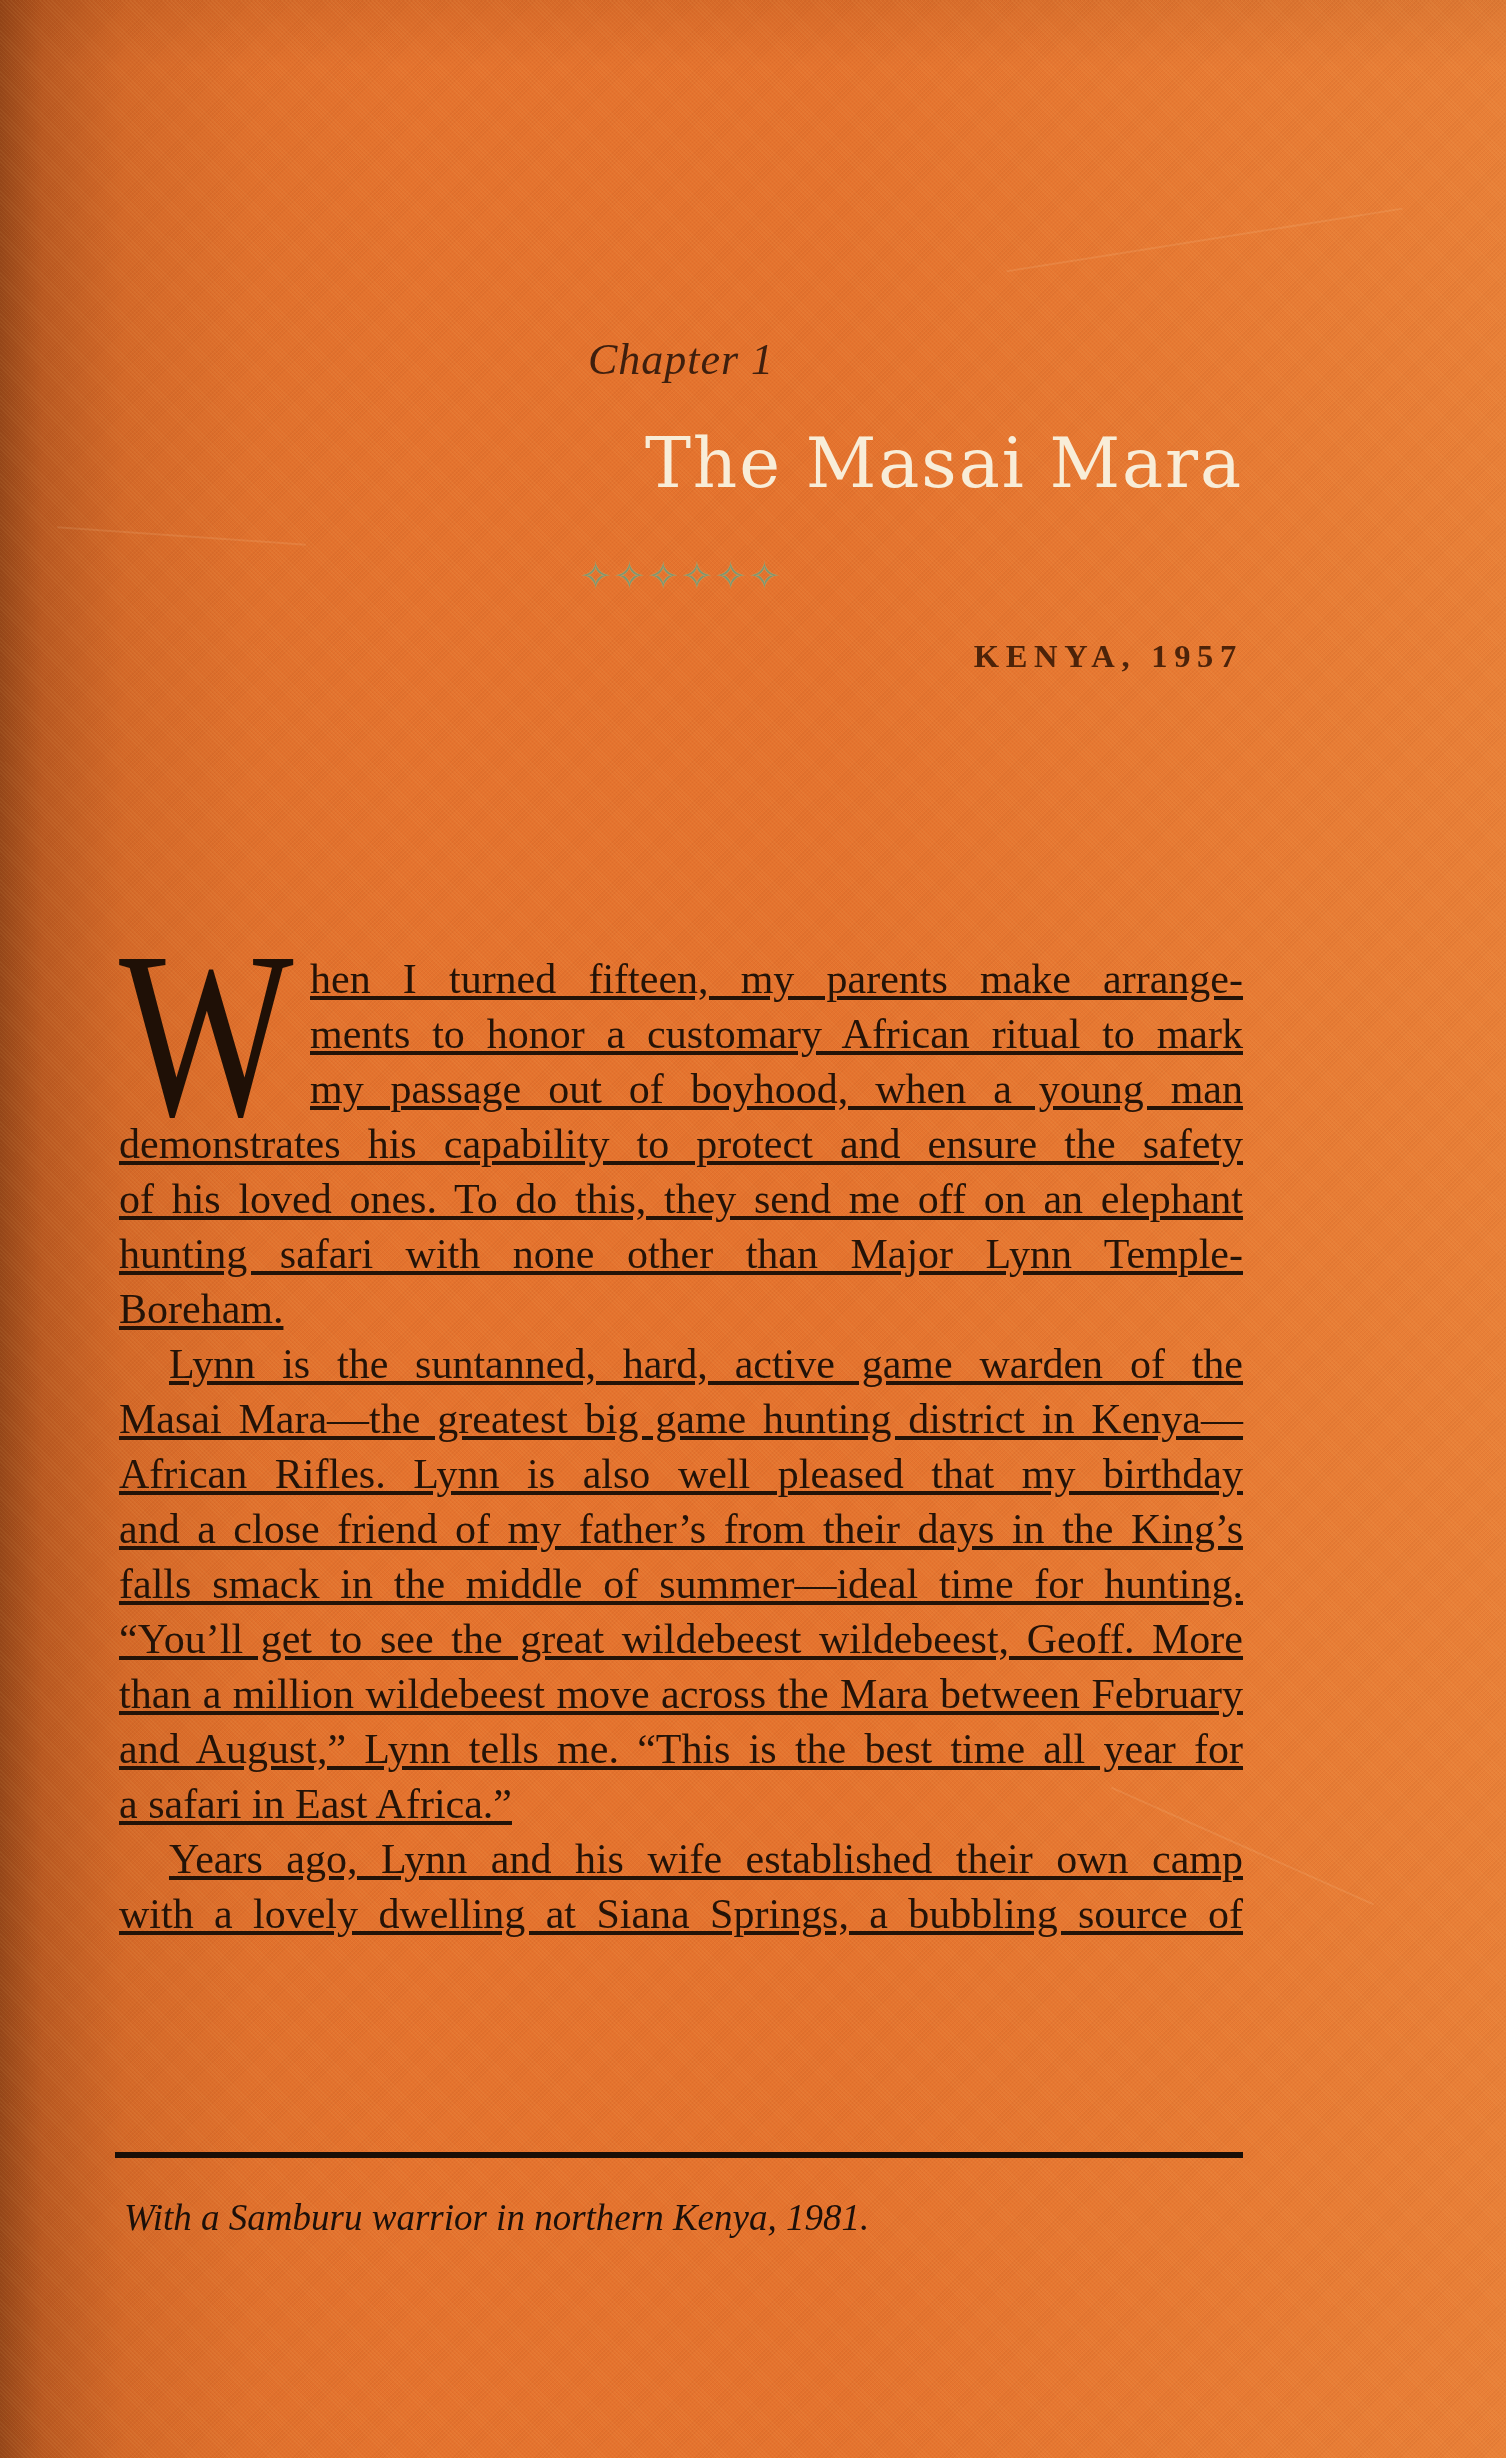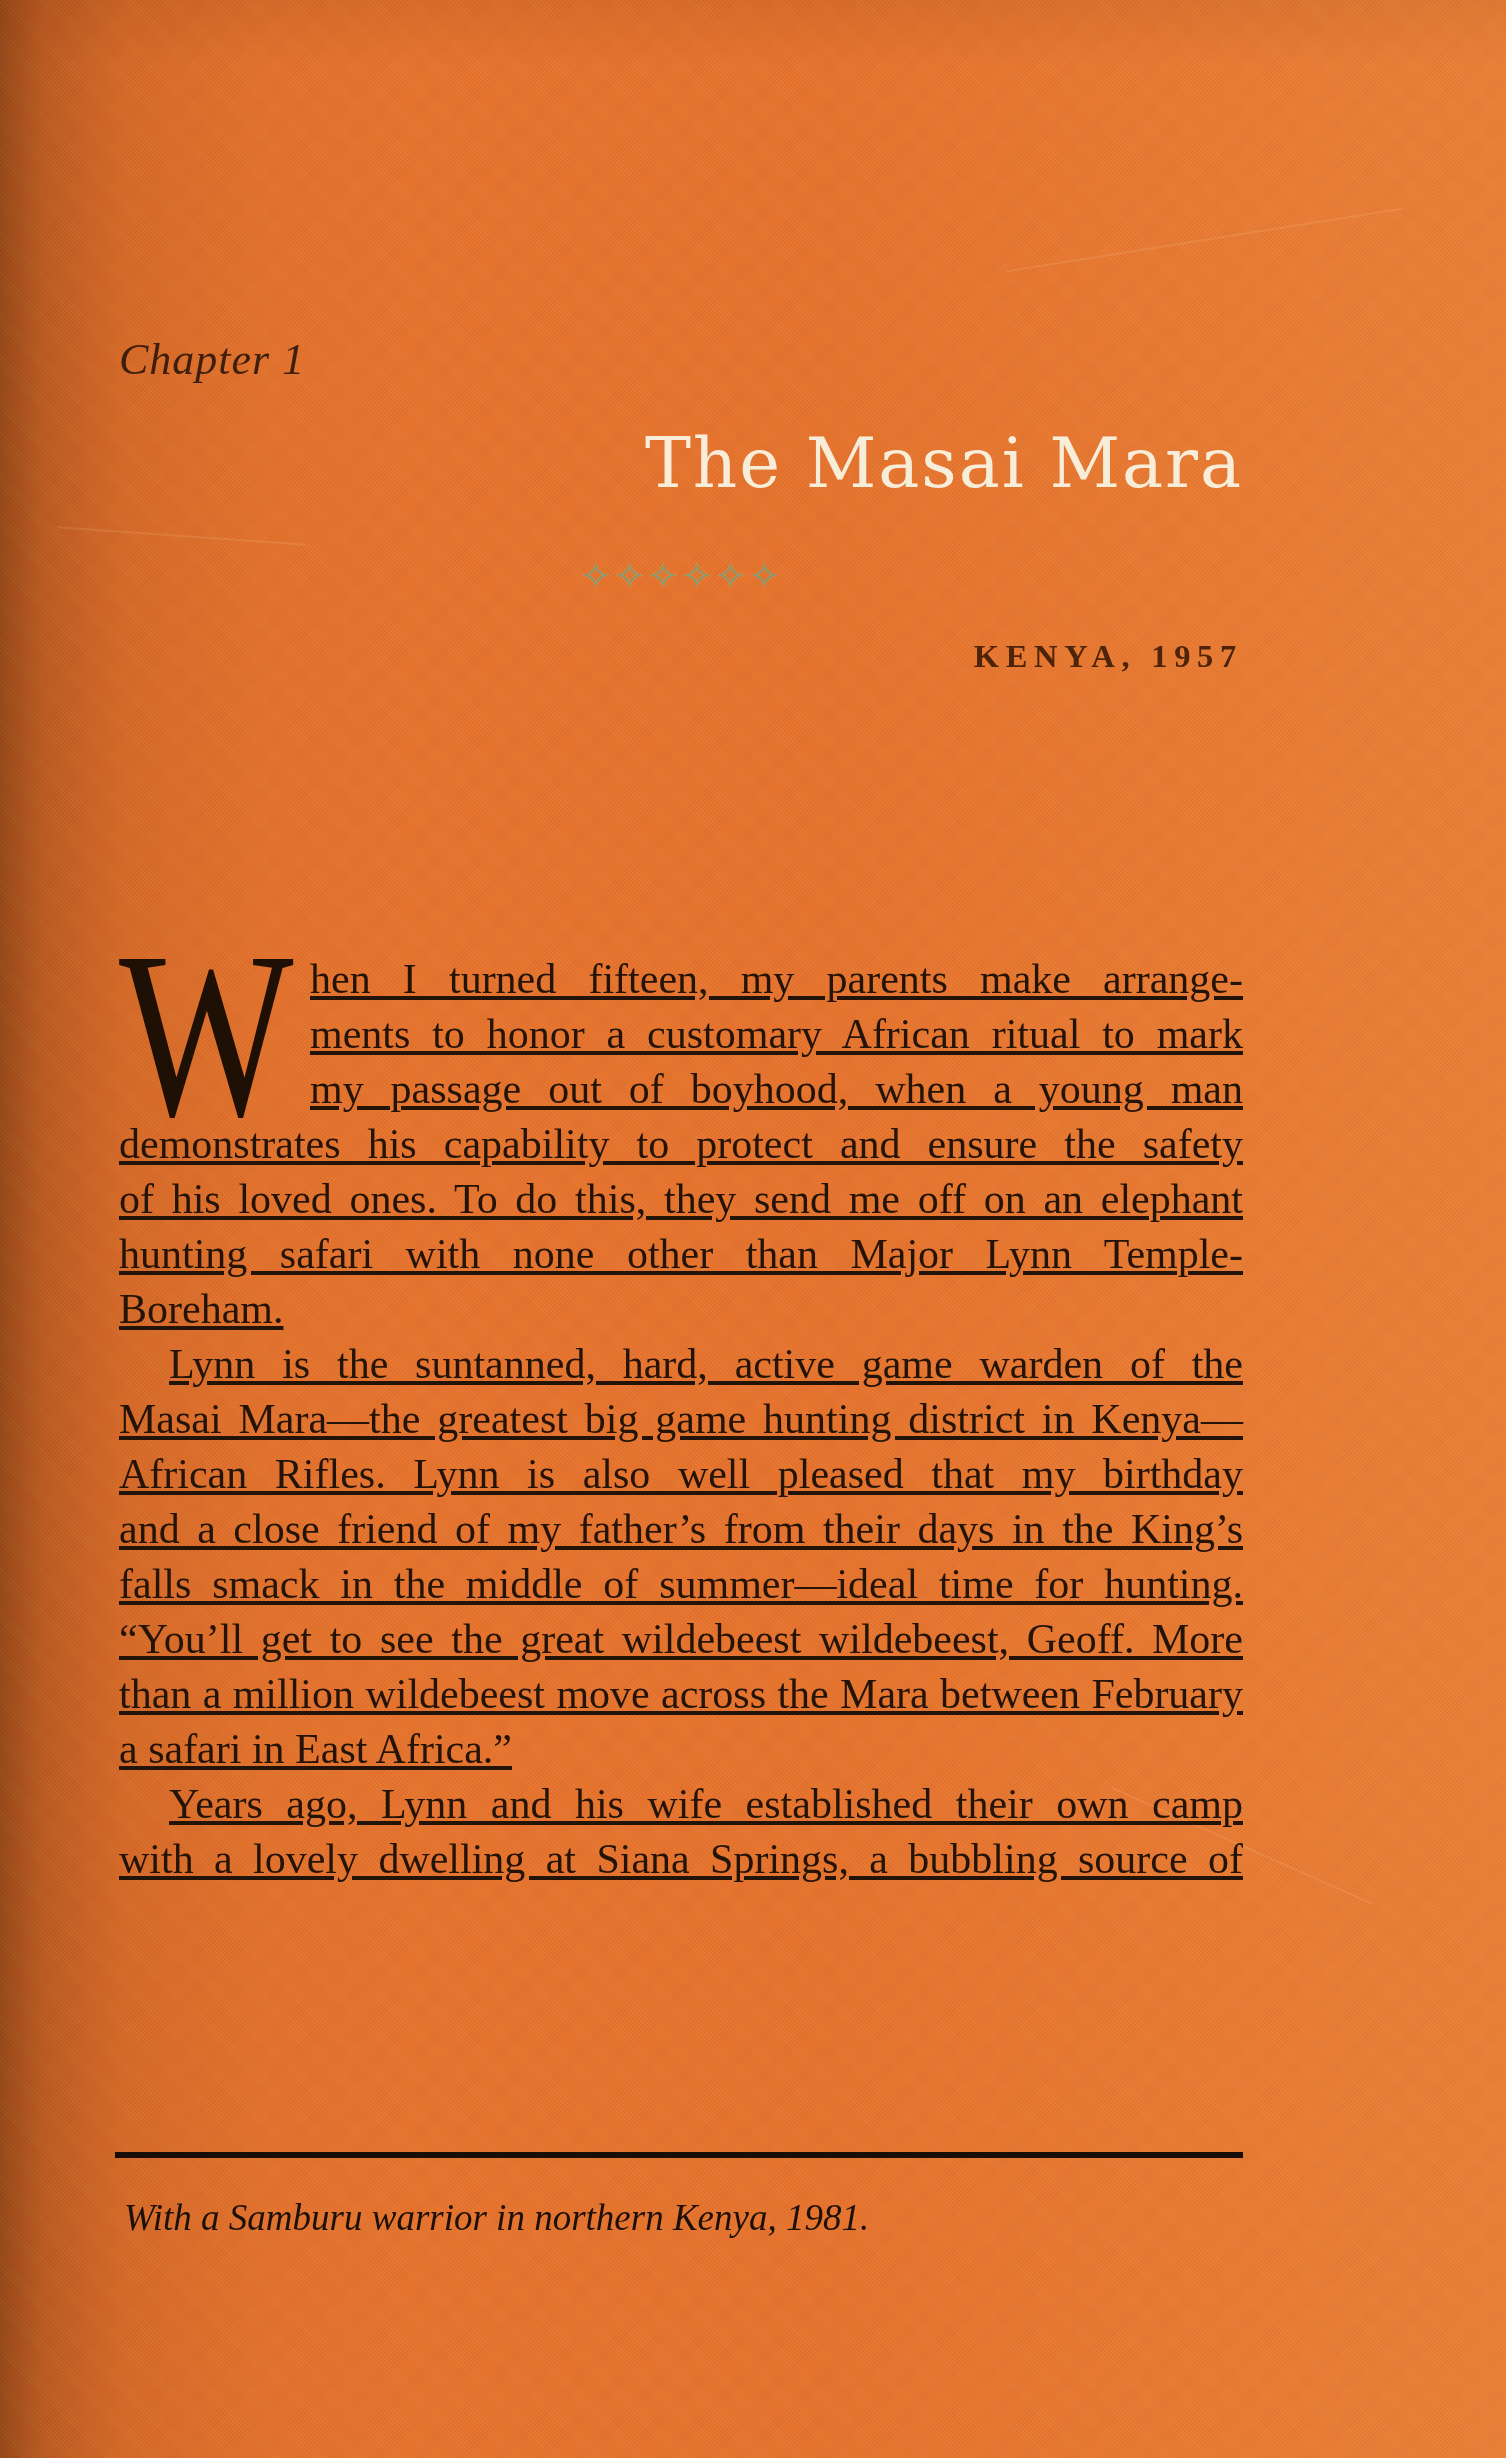--- a/index.html
+++ b/index.html
@@ -20,21 +20,21 @@
     font-family:"Liberation Serif", serif;
     color:#241307;
   }
   .crease{position:absolute;background:rgba(255,230,190,0.12);pointer-events:none;}
   .crease.c1{width:401px;height:1.9px;left:1004px;top:239px;transform:rotate(-9deg);}
   .crease.c2{width:287px;height:1.9px;left:1099px;top:1845px;transform:rotate(24deg);}
   .crease.c3{width:249px;height:1.9px;left:57px;top:535px;transform:rotate(4deg);}
 
   .chapter-line{
     position:absolute;top:331px;left:119px;width:1124px;
-    font-style:italic;font-size:44px;line-height:57px;
+    text-align:center;font-style:italic;font-size:44px;line-height:57px;
     color:#3e1f0e;letter-spacing:1px;
   }
   .title{
     position:absolute;top:423px;left:119px;width:1124px;
     text-align:right;font-family:"DejaVu Serif","Liberation Serif",serif;
     font-size:69px;line-height:80px;color:#f8edd8;letter-spacing:1.9px;
   }
   .ornaments{
     position:absolute;top:551px;left:119px;width:1124px;
     text-align:center;font-family:"DejaVu Sans","Liberation Sans",sans-serif;
@@ -101,20 +101,21 @@
         <div class="line end">Boreham.</div>
       </div>
       <div class="para">
         <div class="line indent">Lynn is the suntanned, hard, active game warden of the</div>
         <div class="line">Masai Mara—the greatest big game hunting district in Kenya—</div>
         <div class="line">African Rifles. Lynn is also well pleased that my birthday</div>
         <div class="line">and a close friend of my father’s from their days in the King’s</div>
         <div class="line">falls smack in the middle of summer—ideal time for hunting.</div>
         <div class="line">“You’ll get to see the great wildebeest wildebeest, Geoff. More</div>
         <div class="line">than a million wildebeest move across the Mara between February</div>
+        <div class="line">and August,” Lynn tells me. “This is the best time all year for</div>
         <div class="line end">a safari in East Africa.”</div>
       </div>
       <div class="para">
         <div class="line indent">Years ago, Lynn and his wife established their own camp</div>
         <div class="line">with a lovely dwelling at Siana Springs, a bubbling source of</div>
       </div>
     </div>
 
   <div class="rule"></div>
   <div class="caption">With a Samburu warrior in northern Kenya, 1981.</div>

